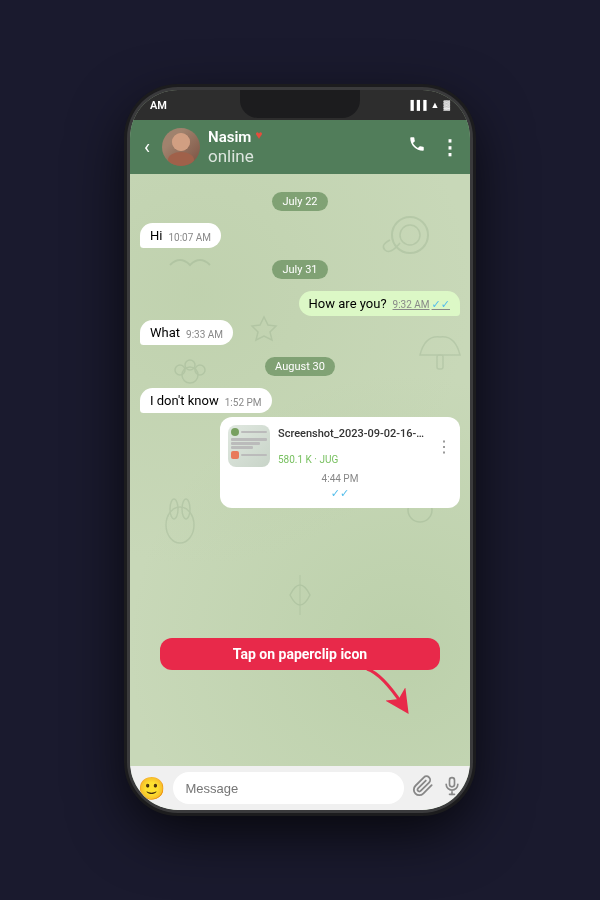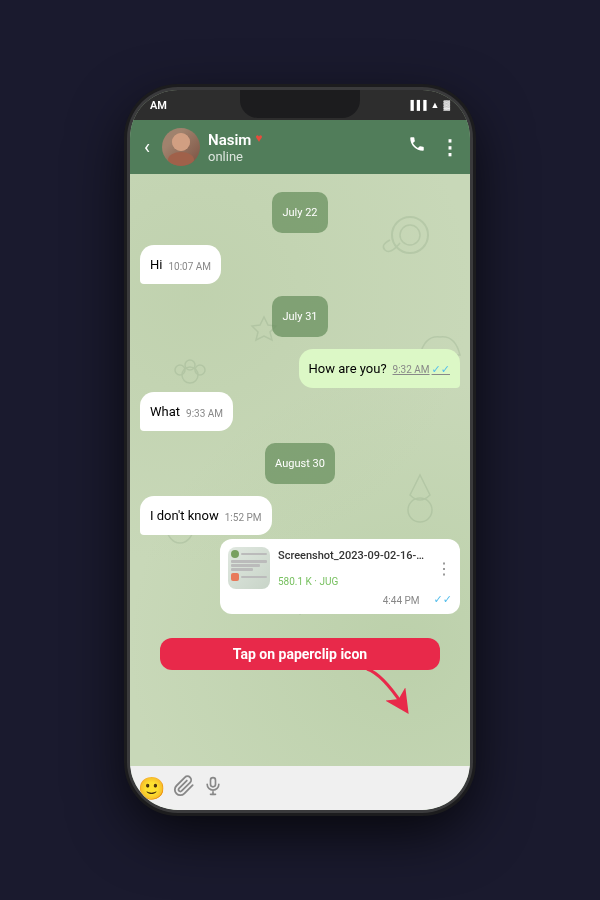--- a/index.html
+++ b/index.html
@@ -122,21 +122,21 @@
       align-items: flex-start;
       gap: 4px;
     }
 
     .heart-icon {
       color: #e74c3c;
       font-size: 12px;
     }
 
     .header-status {
-      font-size: 13px;
+      font-size: 17px;
       color: rgba(255,255,255,0.8);
     }
 
     .header-actions {
       display: flex;
       gap: 14px;
       color: white;
     }
 
     .header-actions span {
@@ -181,36 +181,36 @@
     .date-badge {
       display: flex;
       justify-content: center;
       margin: 8px 0;
     }
 
     .date-badge span {
       background: rgba(100,140,90,0.7);
       color: white;
       font-size: 11px;
-      padding: 14px 10px;
+      padding: 3px 10px;
       border-radius: 10px;
     }
 
     
     .messages-container {
       position: relative;
       z-index: 1;
       display: flex;
       flex-direction: column;
       gap: 4px;
     }
 
     .msg-bubble {
       max-width: 65%;
-      padding: 12px 10px;
+      padding: 5px 10px;
       border-radius: 14px;
       font-size: 13px;
       position: relative;
       display: flex;
       align-items: flex-end;
       gap: 6px;
       flex-wrap: wrap;
     }
 
     .msg-received {
@@ -316,22 +316,23 @@
     .file-menu-dots {
       font-size: 16px;
       color: #888;
       cursor: pointer;
     }
 
     .file-bubble-footer {
       display: flex;
       justify-content: flex-end;
       align-items: center;
-      gap: 14px;
+      gap: 3px;
       margin-top: 4px;
+      flex-direction: column;
     }
 
     
     .input-bar {
       height: 44px;
       background: #f0f0f0;
       display: flex;
       align-items: center;
       padding: 0 8px;
       gap: 8px;
@@ -551,20 +552,21 @@
             </marker>
           </defs>
           <path d="M5 5 Q20 10 40 40" stroke="#e8294a" stroke-width="3" fill="none" marker-end="url(#arrowhead)"></path>
         </svg>
       </div>
 
     </div>
 
     <div class="input-bar">
       <span class="emoji-btn">🙂</span>
+      <input class="message-input" type="text" placeholder="Message" style="">
       <span class="attach-btn">
         <svg width="22" height="22" viewBox="0 0 24 24" fill="none" stroke="#888" stroke-width="2" stroke-linecap="round">
           <path d="M21.44 11.05l-9.19 9.19a6 6 0 01-8.49-8.49l9.19-9.19a4 4 0 015.66 5.66L9.41 17.41a2 2 0 01-2.83-2.83l8.49-8.48"></path>
         </svg>
       </span>
       <span class="mic-btn">
         <svg width="20" height="20" viewBox="0 0 24 24" fill="none" stroke="#888" stroke-width="2" stroke-linecap="round">
           <rect x="9" y="2" width="6" height="11" rx="3"></rect>
           <path d="M5 10a7 7 0 0014 0"></path>
           <line x1="12" y1="19" x2="12" y2="22"></line>

